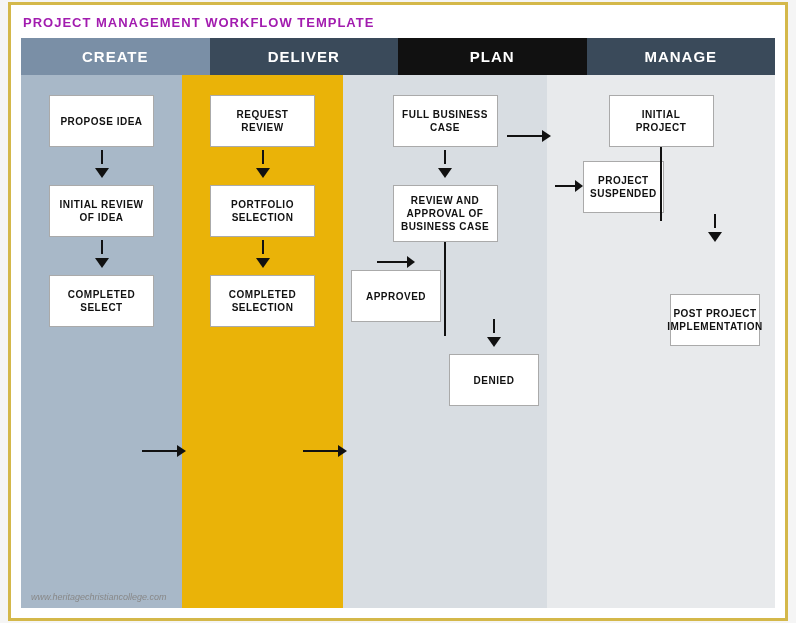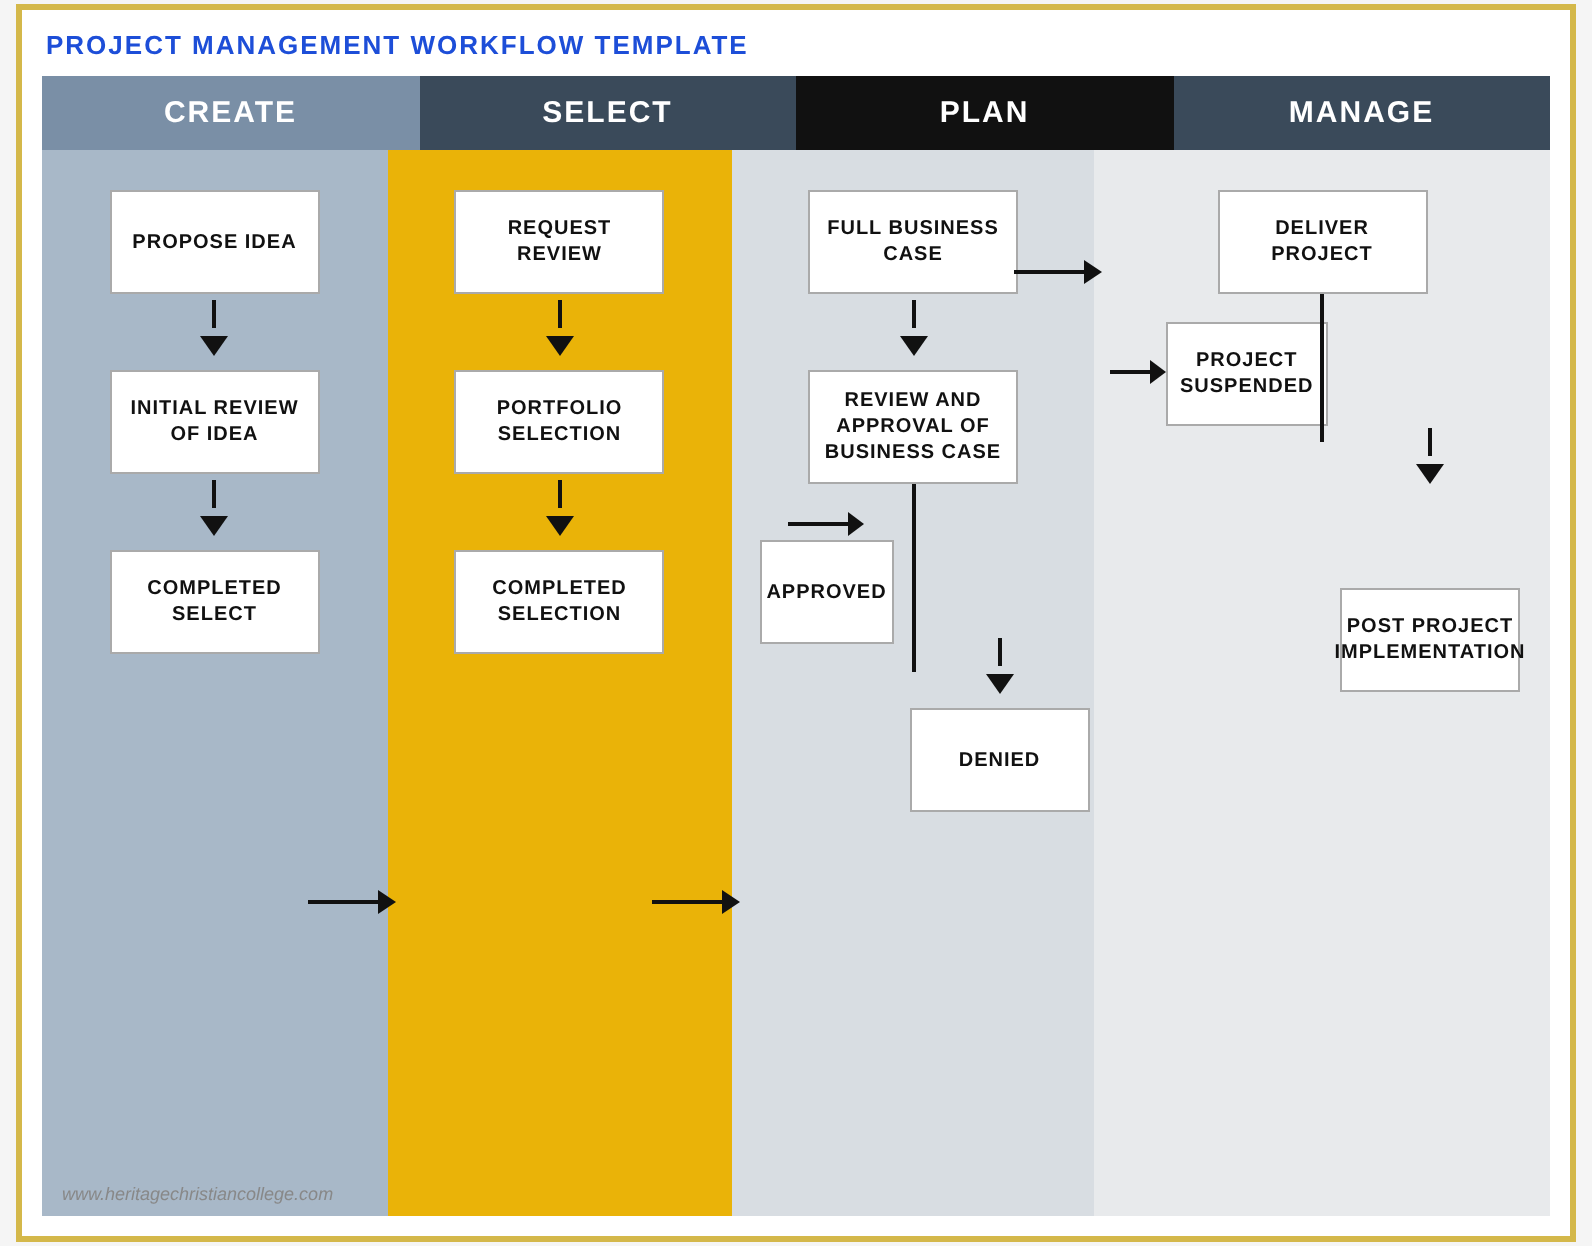--- a/index.html
+++ b/index.html
@@ -15,21 +15,21 @@
       border: 3px solid #d4b84a;
       background: #fff;
       width: 780px;
       min-height: 610px;
       padding: 10px;
     }
     .page-title {
       font-size: 13px;
       font-weight: bold;
       letter-spacing: 1px;
-      color: #1d4ed8;
+      color: #a21caf;
       margin-bottom: 8px;
       padding-left: 2px;
     }
     .workflow-table {
       width: 100%;
       height: 570px;
       display: flex;
       flex-direction: column;
     }
     .header-row {
@@ -129,21 +129,21 @@
 </head>
 <body>
 
 <div class="outer-border">
   <div class="page-title">PROJECT MANAGEMENT WORKFLOW TEMPLATE</div>
 
   <div class="workflow-table">
 
     <div class="header-row">
       <div class="header-cell header-create">CREATE</div>
-      <div class="header-cell header-select">SELECT</div>
+      <div class="header-cell header-select">DELIVER</div>
       <div class="header-cell header-plan">PLAN</div>
       <div class="header-cell header-manage">MANAGE</div>
     </div>
 
     <div class="body-row">
 
       <div class="col col-create">
         <div class="col-content">
           <div class="flow-box">PROPOSE IDEA</div>
           <div class="arrow-down-full">
@@ -197,42 +197,42 @@
 
           <div style="width:2px; height:14px; background:#111; margin:0 auto;"></div>
 
           <div style="display:flex; flex-direction:row; width:100%; justify-content:center; align-items:flex-start; position:relative;">
             <div style="display:flex; flex-direction:column; align-items:center; width:50%; padding-right:4px;">
 
               <div style="display:flex; align-items:center; margin-bottom:2px;">
                 <div style="width:30px; height:2px; background:#111;"></div>
                 <div style="width:0;height:0;border-top:6px solid transparent;border-bottom:6px solid transparent;border-left:8px solid #111;"></div>
               </div>
-              <div class="flow-box" style="width:67px;font-size:10px;">APPROVED</div>
+              <div class="flow-box" style="width:90px;font-size:10px;">APPROVED</div>
             </div>
             <div style="width:2px; background:#111; height:80px; position:absolute; left:50%; top:0; transform:translateX(-50%);"></div>
             <div style="display:flex; flex-direction:column; align-items:center; width:50%; padding-left:4px; margin-top:60px;">
               <div class="arrow-down-full">
                 <div class="arrow-line-down"></div>
                 <div class="arrow-down"></div>
               </div>
               <div class="flow-box" style="width:90px;font-size:10px;">DENIED</div>
             </div>
           </div>
         </div>
       </div>
 
       <div class="col col-manage">
 
         <div style="position:absolute; top: 55px; left: -40px; display:flex; align-items:center; z-index:10;">
           <div style="width:35px; height:2px; background:#111;"></div>
           <div style="width:0;height:0;border-top:6px solid transparent;border-bottom:6px solid transparent;border-left:9px solid #111;"></div>
         </div>
         <div class="col-content">
-          <div class="flow-box">DELIVER PROJECT</div>
+          <div class="flow-box">INITIAL PROJECT</div>
 
           <div style="width:2px; height:14px; background:#111; margin:0 auto;"></div>
           <div style="display:flex; flex-direction:row; width:100%; justify-content:center; align-items:flex-start; position:relative;">
             <div style="display:flex; flex-direction:row; align-items:center; width:50%; padding-right:2px;">
               <div style="display:flex; align-items:center; margin-bottom:2px;">
                 <div style="width:20px; height:2px; background:#111;"></div>
                 <div style="width:0;height:0;border-top:6px solid transparent;border-bottom:6px solid transparent;border-left:8px solid #111;"></div>
               </div>
               <div class="flow-box" style="width:90px; font-size:10px;">PROJECT SUSPENDED</div>
             </div>

